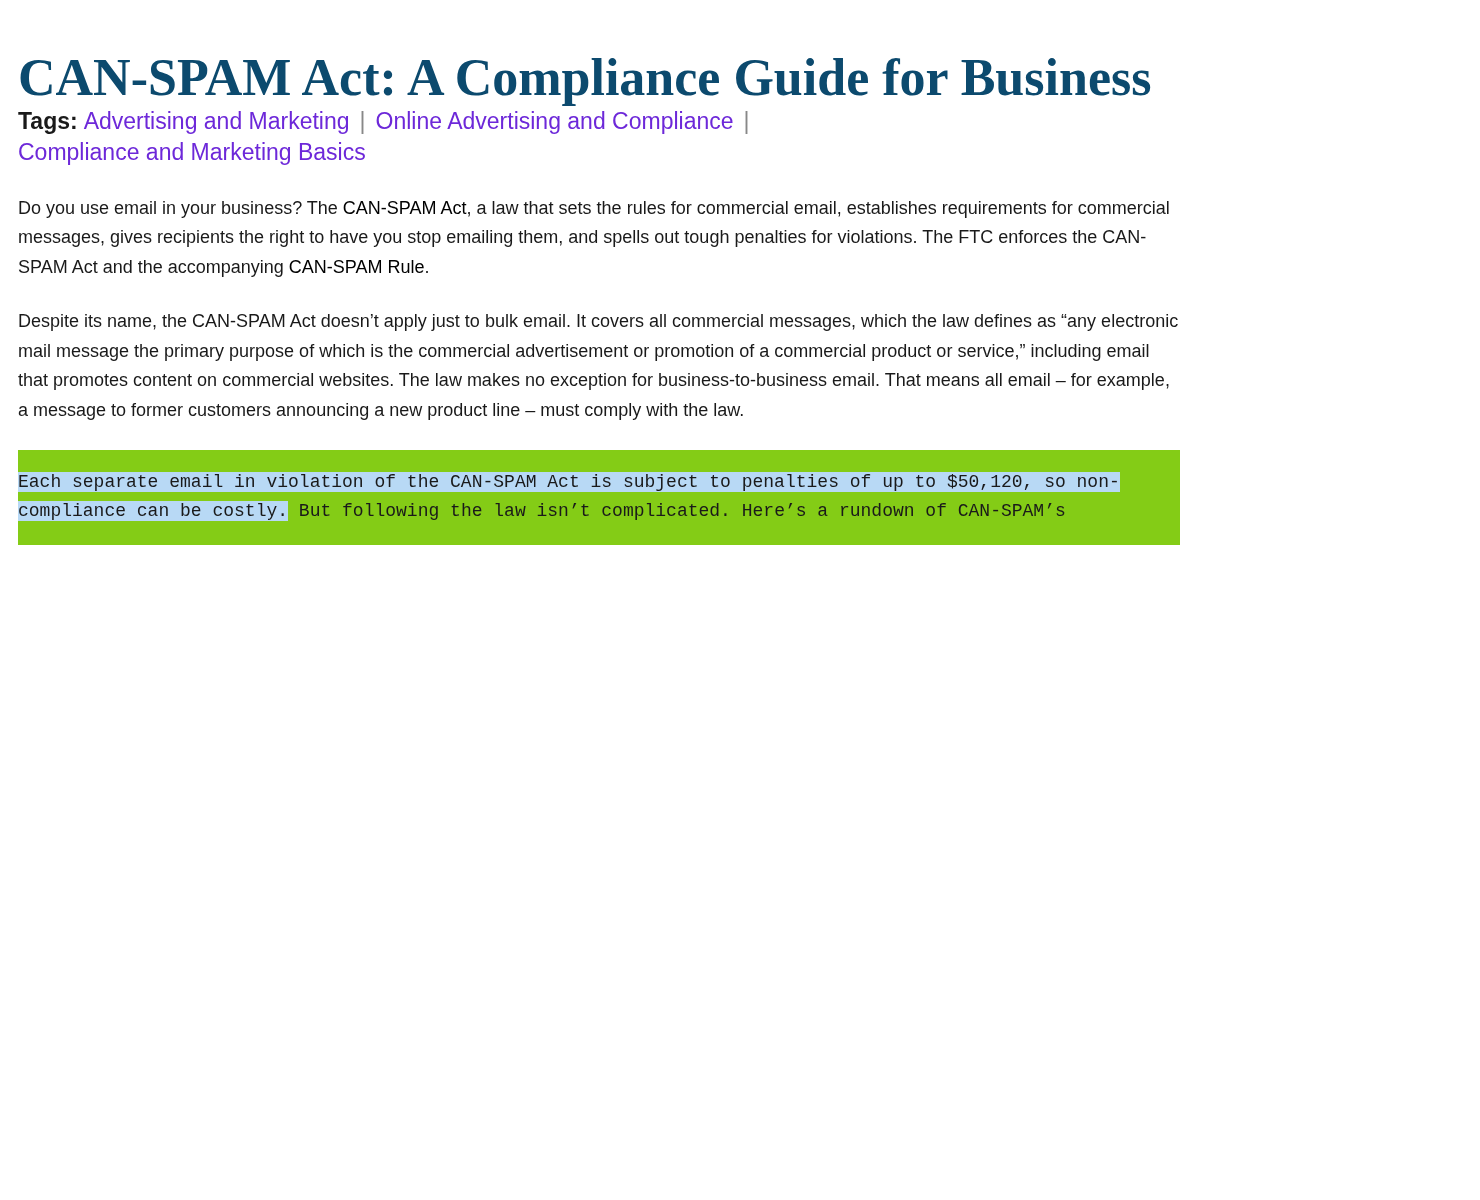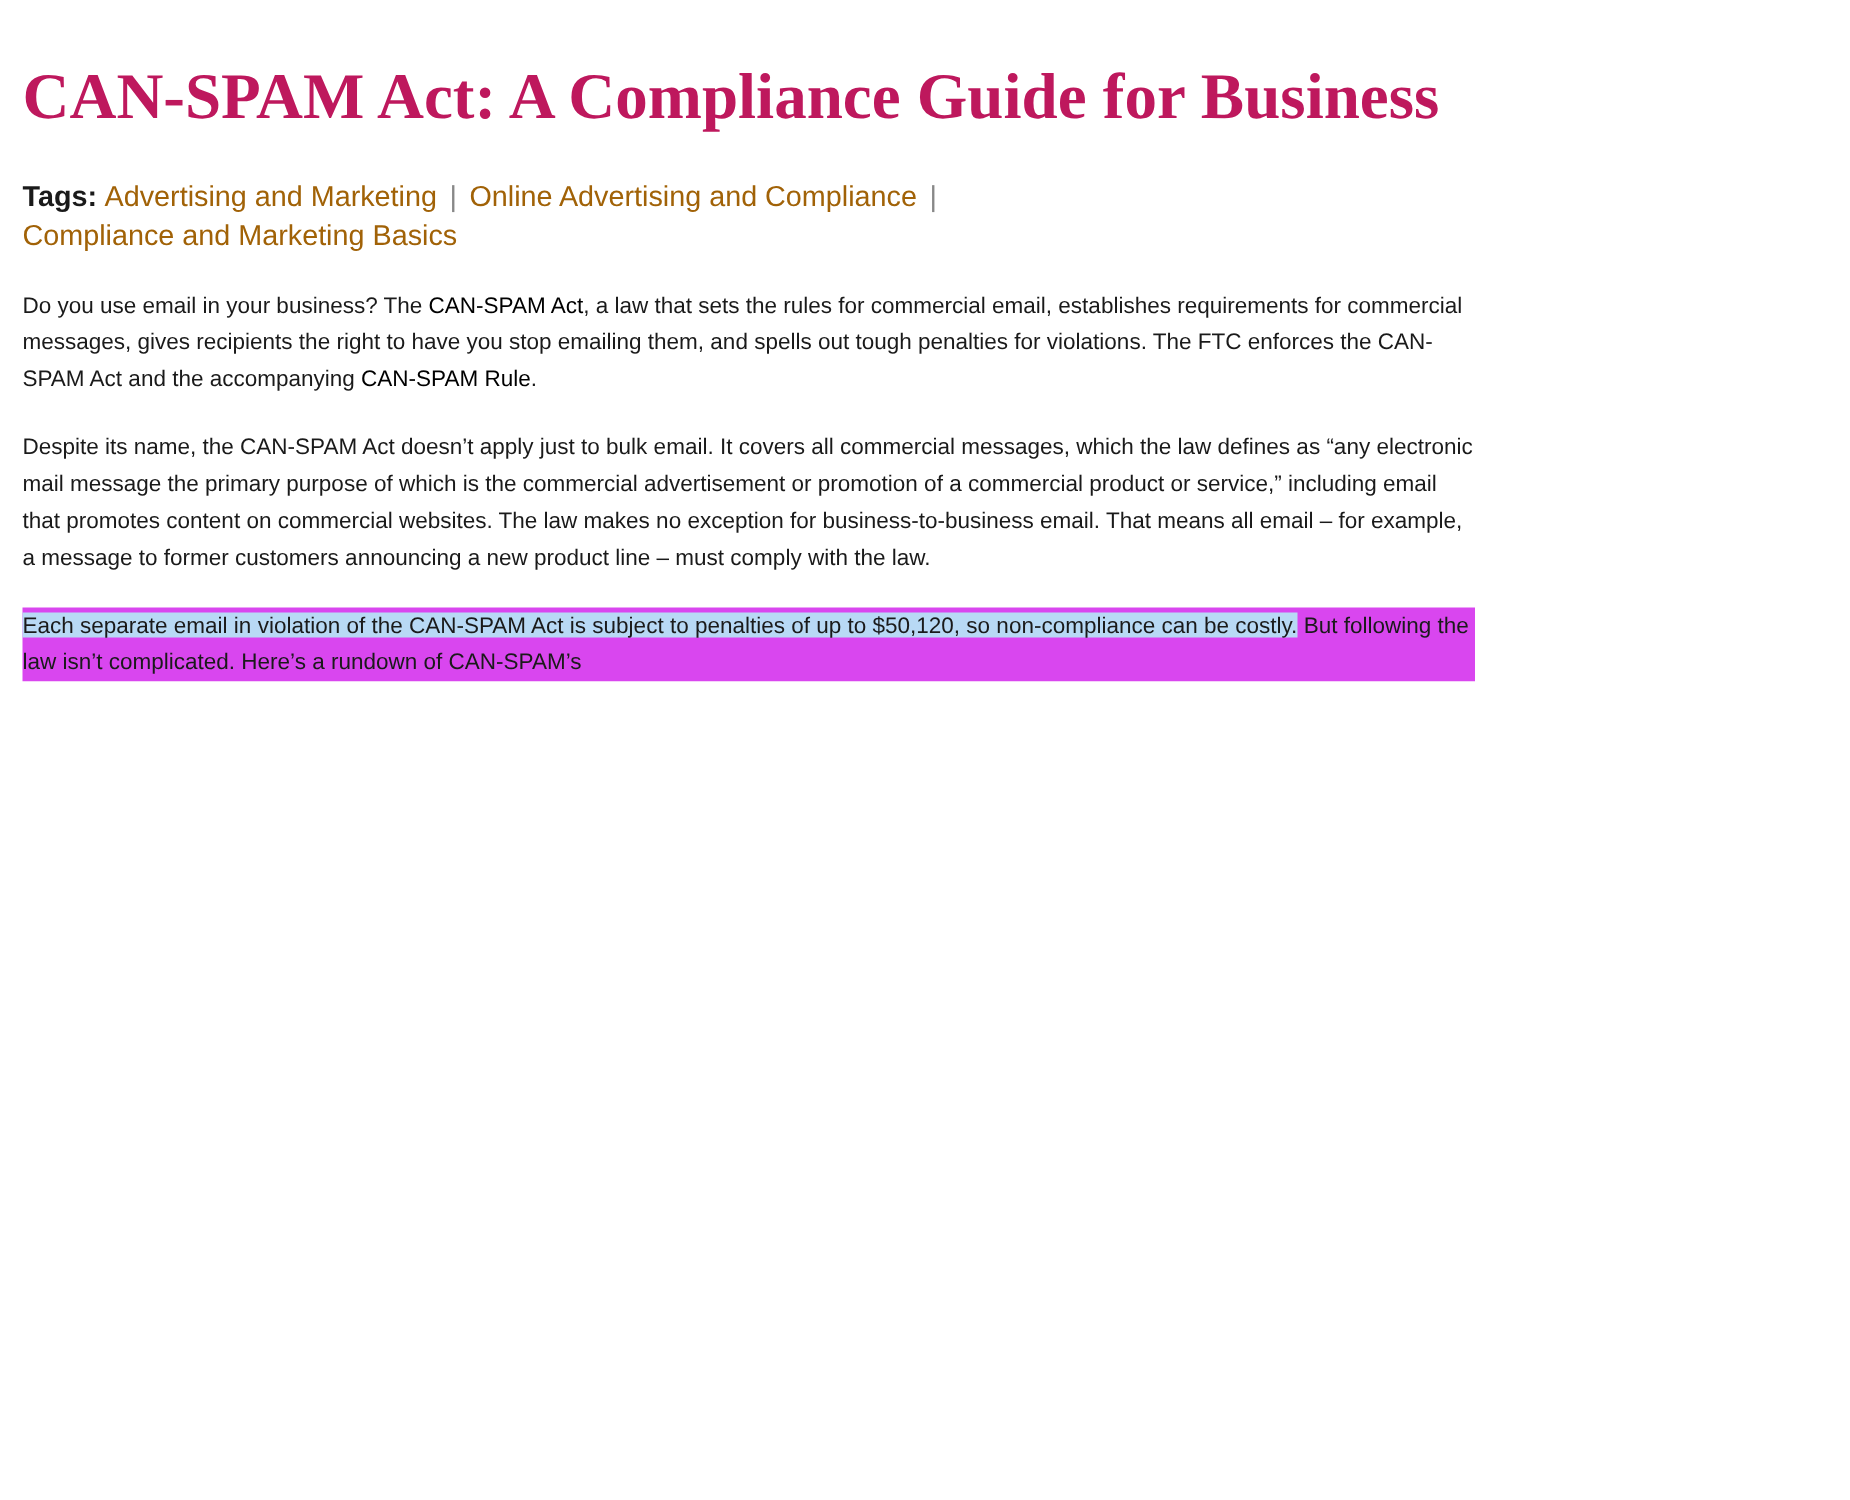--- a/index.html
+++ b/index.html
@@ -12,44 +12,43 @@
       background: #ffffff;
       font-family: Georgia, 'Times New Roman', Times, serif;
       color: #1a1a1a;
       padding: 48px 60px 48px 18px;
       max-width: 1240px;
     }
 
     .page-title {
       font-size: 52px;
       font-weight: 700;
-      color: #be185d;
+      color: #0c4a6e;
       line-height: 1.15;
-      margin-bottom: 36px;
       font-family: Georgia, 'Times New Roman', Times, serif;
     }
 
     .tags-row {
       display: flex;
       flex-wrap: wrap;
       align-items: center;
       margin-bottom: 28px;
       gap: 0;
       font-family: Arial, Helvetica, sans-serif;
       font-size: 23px;
     }
 
     .tags-label {
       font-weight: 700;
       color: #1a1a1a;
       margin-right: 6px;
     }
 
     .tag-link {
-      color: #a16207;
+      color: #6d28d9;
       text-decoration: none;
       cursor: pointer;
     }
 
     .tag-separator {
       color: #888;
       margin: 0 10px;
       font-weight: 300;
     }
 
@@ -67,27 +66,27 @@
       margin-bottom: 24px;
     }
 
     .inline-link {
       color: #000000;
       text-decoration: none;
       cursor: pointer;
     }
 
     .highlighted-paragraph {
-      background-color: #d946ef;
-      font-family: Liberation Sans, sans-serif;
+      background-color: #84cc16;
+      font-family: Liberation Mono, monospace;
       font-size: 18px;
       line-height: 1.65;
       color: #1a1a1a;
       margin-bottom: 0;
-      padding: 0 0;
+      padding: 18px 0;
     }
 
     .highlight-span {
       background-color: #b8d9f5;
     }
   </style>
 </head>
 <body>
 
 <h1 class="page-title">CAN-SPAM Act: A Compliance Guide for Business</h1>

